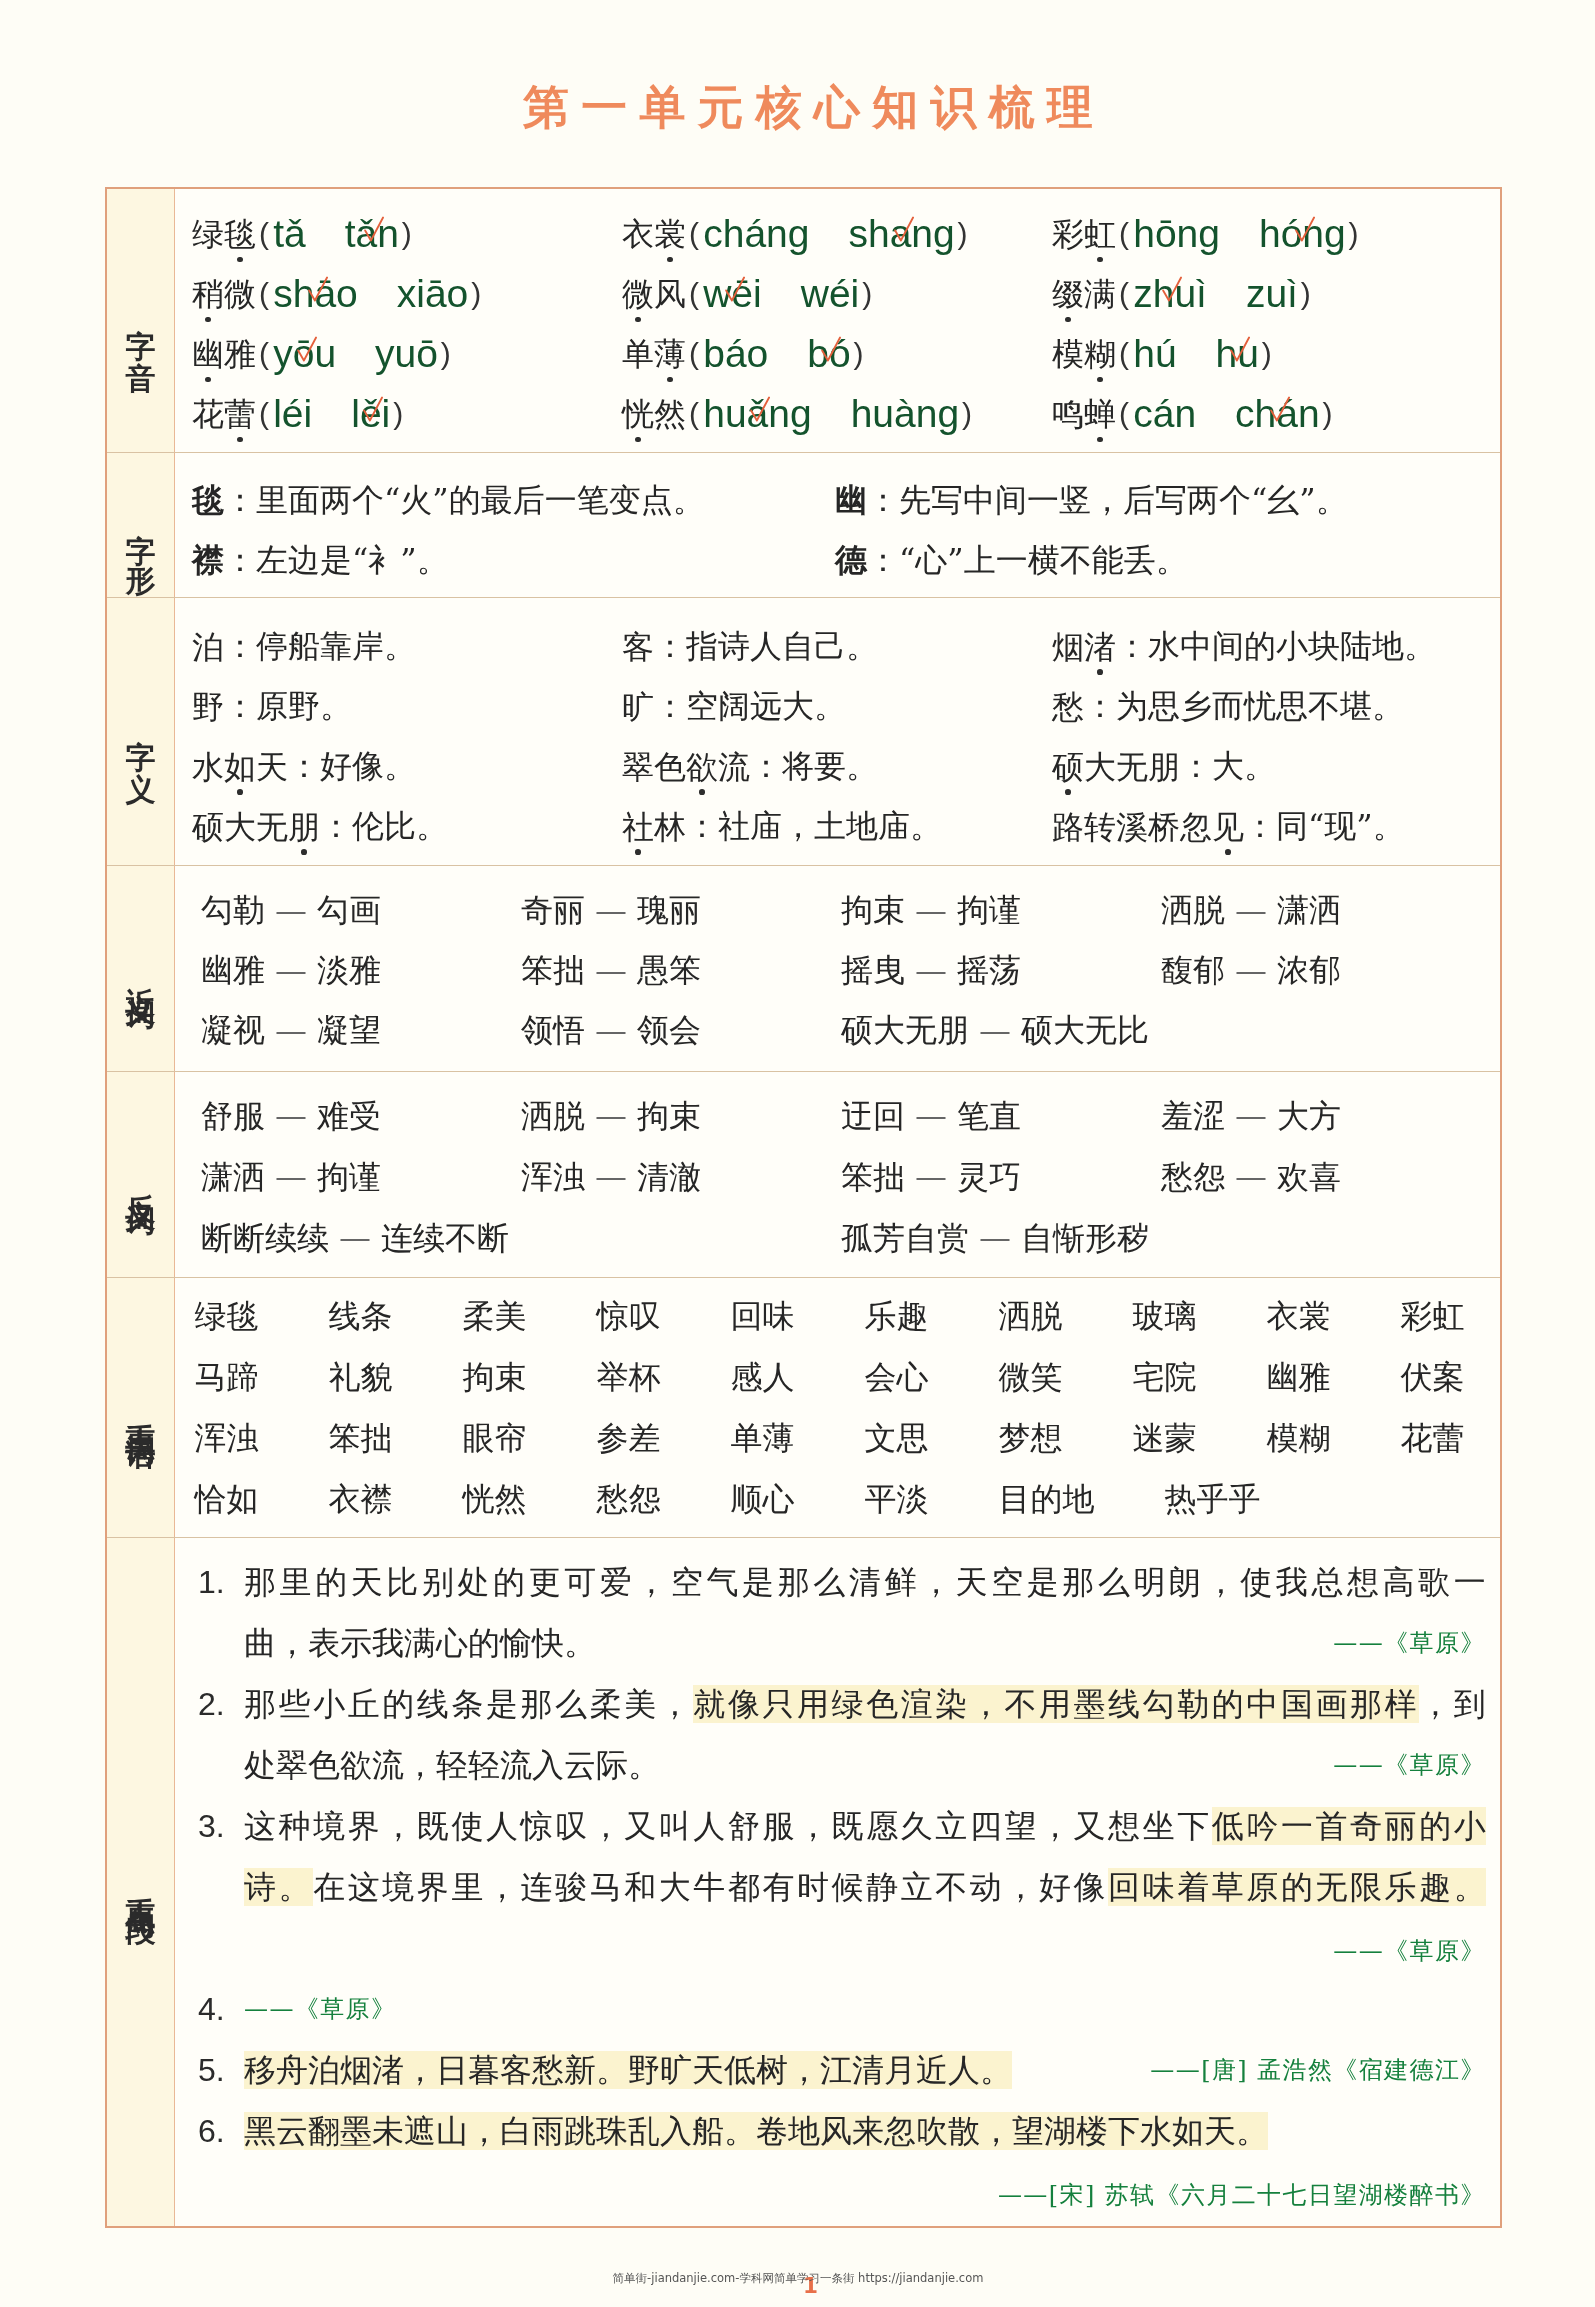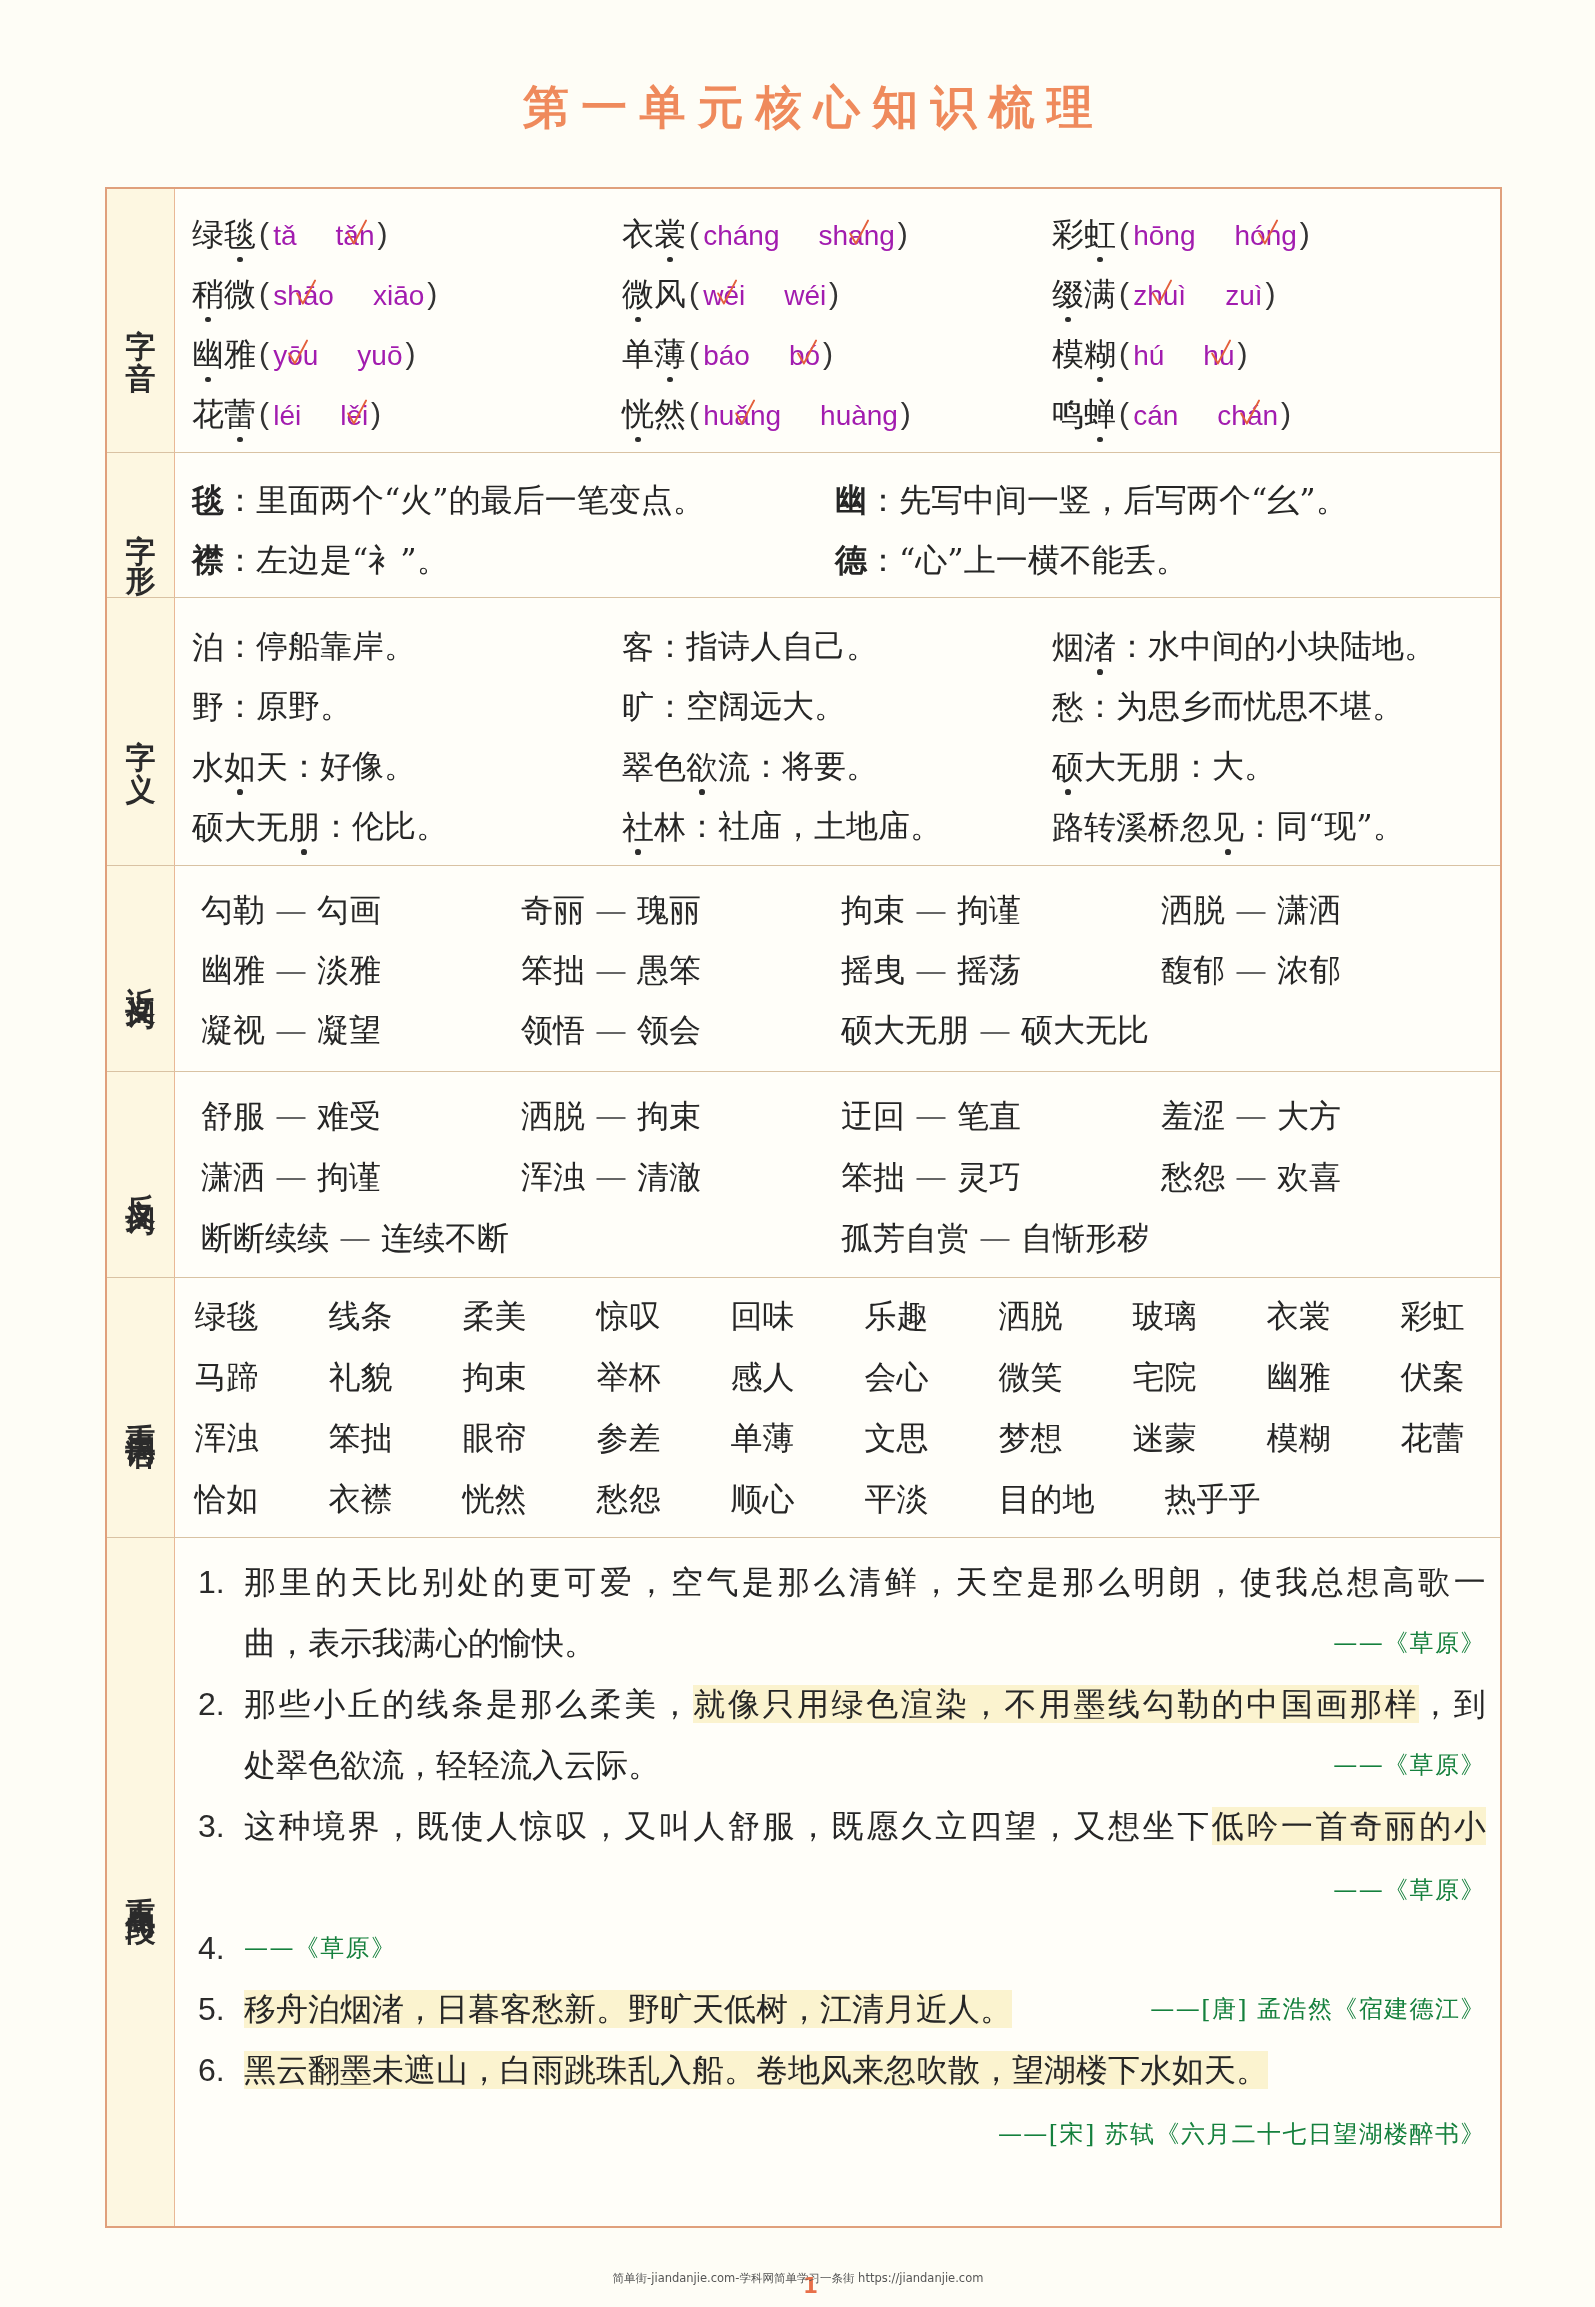--- a/index.html
+++ b/index.html
@@ -22,21 +22,21 @@
 
 .ch{display:inline-block;width:32px;height:32px;line-height:32px;text-align:center;position:relative;font-size:32px;}
 .dot::after{content:"";position:absolute;left:50%;bottom:-12.2px;width:5.7px;height:5.7px;margin-left:-2.9px;border-radius:50%;background:#2e2e2e;}
 
 .zy-grid{display:grid;grid-template-columns:430px 430px 430px;grid-auto-rows:60px;padding:15px 0 0 17px;}
 .zy-item{display:flex;align-items:center;white-space:nowrap;}
 .paren{font-family:"Liberation Sans",sans-serif;font-size:30px;color:#333;margin:0 4.3px 0 2.9px;}
 .paren.close{margin:0 0 0 2.9px;}
 .opt{position:relative;display:inline-block;}
 .opt2{margin-left:39px;}
-.py{font-family:"Liberation Sans",sans-serif;font-size:28px;color:#a21caf;}
+.py{font-family:"Liberation Sans",sans-serif;font-size:39px;color:#14532d;}
 .check{position:absolute;left:50%;top:4.3px;margin-left:-8.6px;}
 .check path{stroke:var(--check);}
 
 .zx-grid{display:grid;grid-template-columns:643px 643px;grid-auto-rows:60px;padding:18px 0 0 17px;}
 .zx-item{display:flex;align-items:center;white-space:nowrap;}
 .head{font-weight:bold;}
 
 .zyi-grid{display:grid;grid-template-columns:430px 430px 430px;grid-auto-rows:60px;padding:18.6px 0 0 17px;}
 .zyi-item{display:flex;align-items:center;white-space:nowrap;}
 
@@ -492,20 +492,21 @@
               <div class="ju-line inline">
                 <span class="ju-text"><span class="seg">处翠色欲流，轻轻流入云际。</span></span>
                 <span class="src">——《草原》</span>
               </div>
             </div>
           </div>
           <div class="ju-item">
             <span class="num">3.</span>
             <div class="ju-body">
               <div class="ju-line full"><span class="seg">这种境界，既使人惊叹，又叫人舒服，既愿久立四望，又想坐下</span><span class="hl">低吟一首奇丽的小</span></div>
+              <div class="ju-line full"><span class="hl">诗。</span><span class="seg">在这境界里，连骏马和大牛都有时候静立不动，好像</span><span class="hl">回味着草原的无限乐趣。</span></div>
               <div class="ju-line srcline"><span class="src">——《草原》</span></div>
             </div>
           </div>
           <div class="ju-item">
             <span class="num">4.</span>
             <div class="ju-body">
               <div class="ju-line inline">
                 <span class="src">——《草原》</span>
               </div>
             </div>

